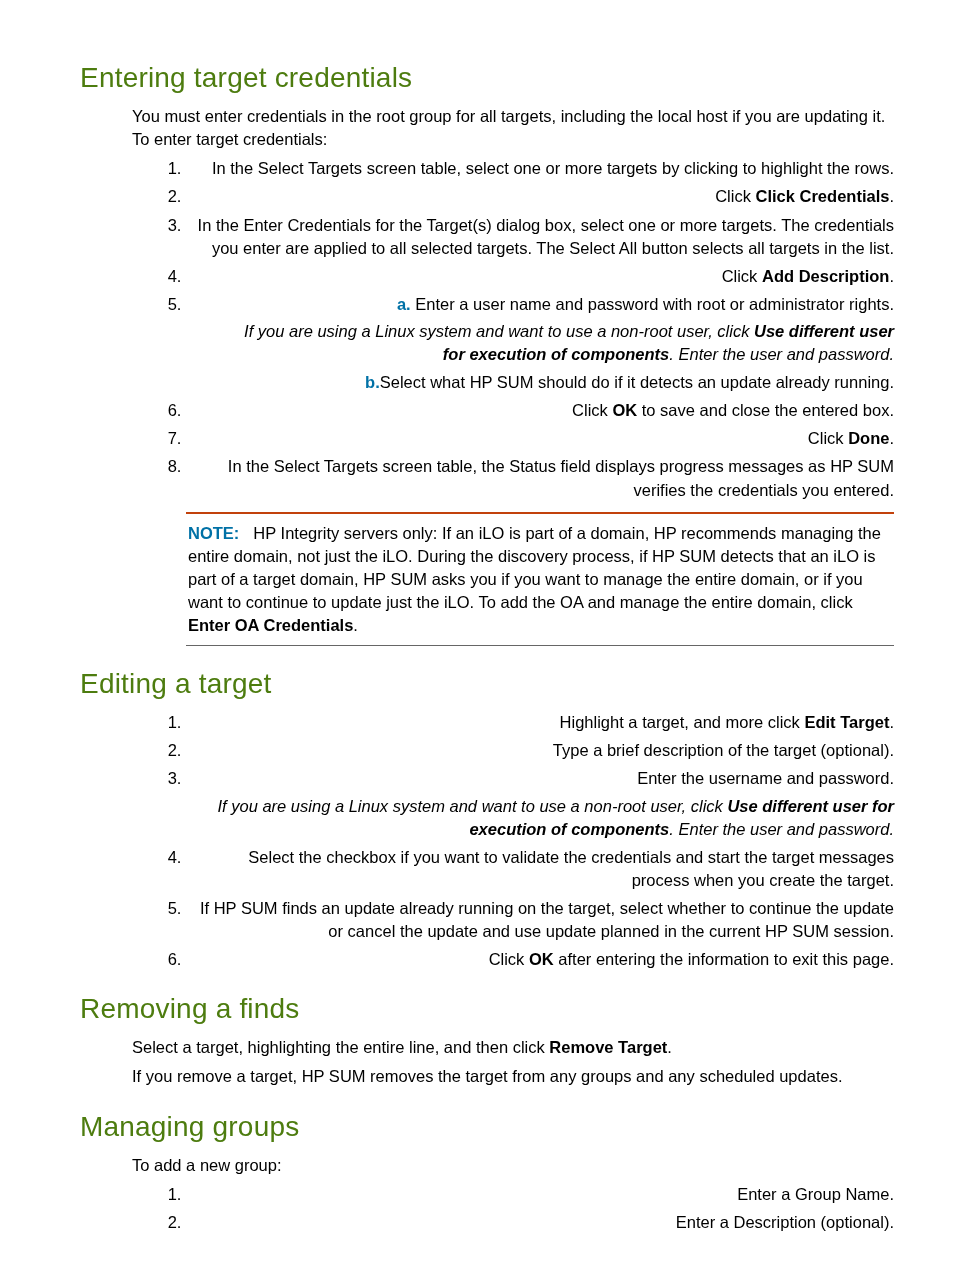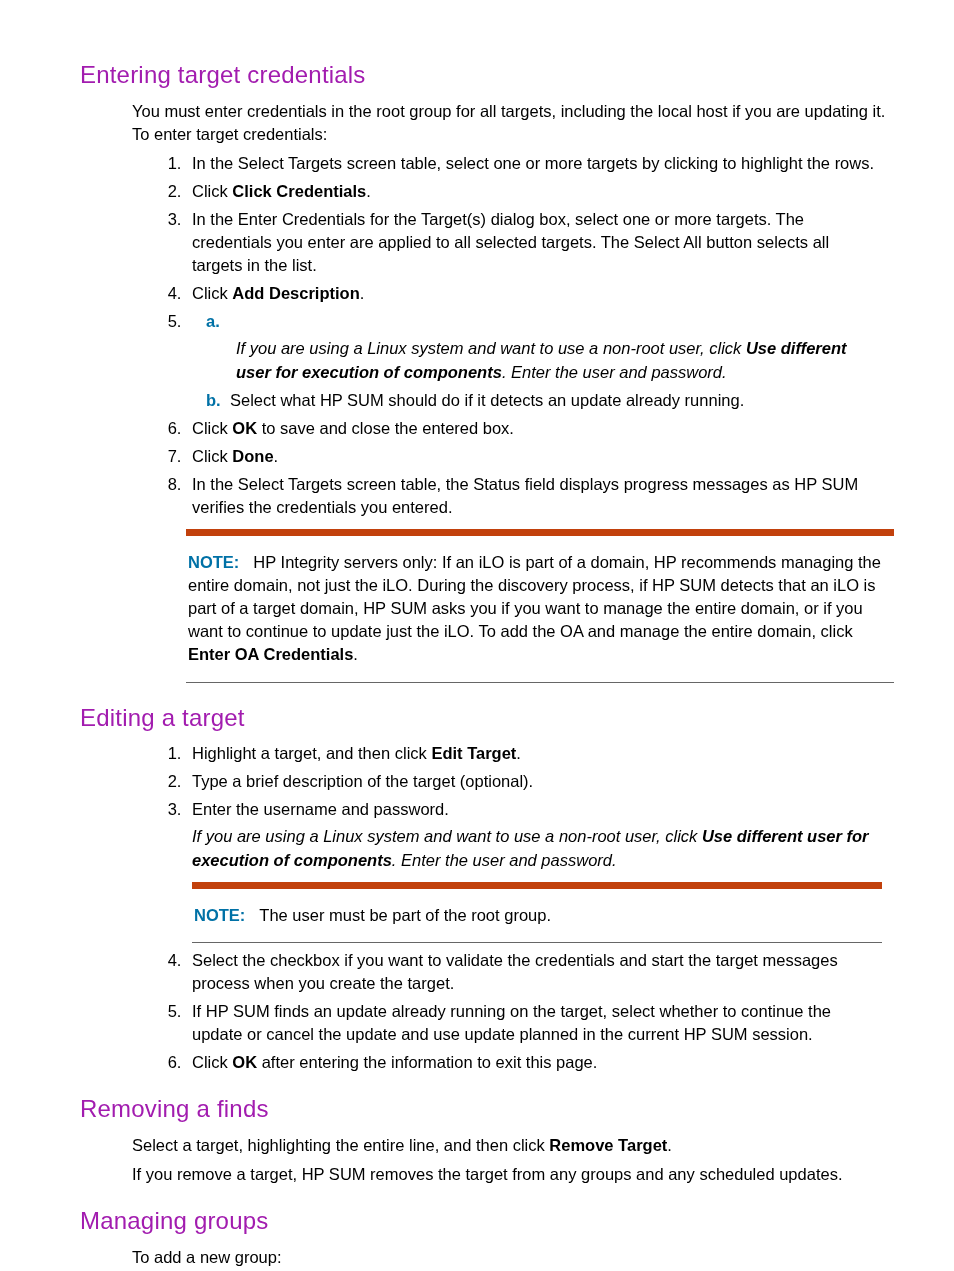--- a/index.html
+++ b/index.html
@@ -6,32 +6,33 @@
     font-family: "Futura", "Century Gothic", "Trebuchet MS", Arial, sans-serif;
     font-size: 16.5px;
     line-height: 1.4;
     color: #000;
     margin: 0;
     padding: 40px 60px 30px 80px;
     width: 954px;
     box-sizing: border-box;
   }
   h2 {
-    color: #a21caf;
+    color: #4d7c0f;
     font-weight: normal;
-    font-size: 24px;
+    font-size: 28px;
     margin: 18px 0 8px 0;
     letter-spacing: 0.2px;
   }
   .intro {
     margin: 0 0 6px 52px;
   }
   ol {
-    margin: 4px 12px 0 72px;
+    margin: 4px 0 0 72px;
     padding-left: 34px;
+    text-align: right;
   }
   ol li {
     padding-left: 6px;
     margin-bottom: 5px;
   }
   ol ol {
     margin-left: 8px;
     padding-left: 30px;
   }
   ol.alpha {
@@ -47,23 +48,23 @@
     display: inline-block;
     width: 24px;
     margin-left: -30px;
   }
   .sub-para {
     margin-top: 4px;
     margin-bottom: 4px;
     font-style: italic;
   }
   .note-box {
-    border-top: 7px solid #c2410c;
+    border-top: 2px solid #c2410c;
     border-bottom: 1px solid #666;
-    padding: 15px 2px;
+    padding: 8px 2px;
     margin: 10px 0 6px 106px;
   }
   .note-label {
     color: #0071a6;
     font-weight: bold;
     margin-right: 14px;
   }
   strong { font-weight: bold; }
 </style>
 </head>
@@ -72,43 +73,41 @@
 <h2>Entering target credentials</h2>
 <p class="intro">You must enter credentials in the root group for all targets, including the local host if you are updating it. To enter target credentials:</p>
 <ol>
   <li>In the Select Targets screen table, select one or more targets by clicking to highlight the rows.</li>
   <li><span>Click </span><strong>Click Credentials</strong><span>.</span></li>
   <li>In the Enter Credentials for the Target(s) dialog box, select one or more targets. The credentials you enter are applied to all selected targets. The Select All button selects all targets in the list.</li>
   <li><span>Click </span><strong>Add Description</strong><span>.</span></li>
   <li>
     <ol class="alpha">
       <li>
+        <span>Enter a user name and password with root or administrator rights.</span>
         <div class="sub-para"><span>If you are using a Linux system and want to use a non-root user, click </span><strong>Use different user for execution of components</strong><span>. Enter the user and password.</span></div>
       </li>
       <li>Select what HP SUM should do if it detects an update already running.</li>
     </ol>
   </li>
   <li><span>Click </span><strong>OK</strong><span> to save and close the entered box.</span></li>
   <li><span>Click </span><strong>Done</strong><span>.</span></li>
   <li>In the Select Targets screen table, the Status field displays progress messages as HP SUM verifies the credentials you entered.</li>
 </ol>
 <div class="note-box">
   <span class="note-label">NOTE:</span><span>HP Integrity servers only: If an iLO is part of a domain, HP recommends managing the entire domain, not just the iLO. During the discovery process, if HP SUM detects that an iLO is part of a target domain, HP SUM asks you if you want to manage the entire domain, or if you want to continue to update just the iLO. To add the OA and manage the entire domain, click </span><strong>Enter OA Credentials</strong><span>.</span>
 </div>
 
 <h2>Editing a target</h2>
 <ol>
-  <li><span>Highlight a target, and then click </span><strong>Edit Target</strong><span>.</span></li>
+  <li><span>Highlight a target, and more click </span><strong>Edit Target</strong><span>.</span></li>
   <li>Type a brief description of the target (optional).</li>
   <li>
     <span>Enter the username and password.</span>
     <div class="sub-para"><span>If you are using a Linux system and want to use a non-root user, click </span><strong>Use different user for execution of components</strong><span>. Enter the user and password.</span></div>
-    <div class="note-box" style="margin-left:0;">
-      <span class="note-label">NOTE:</span><span>The user must be part of the root group.</span>
-    </div>
   </li>
   <li>Select the checkbox if you want to validate the credentials and start the target messages process when you create the target.</li>
   <li>If HP SUM finds an update already running on the target, select whether to continue the update or cancel the update and use update planned in the current HP SUM session.</li>
   <li><span>Click </span><strong>OK</strong><span> after entering the information to exit this page.</span></li>
 </ol>
 
 <h2>Removing a finds</h2>
 <p class="intro"><span>Select a target, highlighting the entire line, and then click </span><strong>Remove Target</strong><span>.</span></p>
 <p class="intro">If you remove a target, HP SUM removes the target from any groups and any scheduled updates.</p>
 

